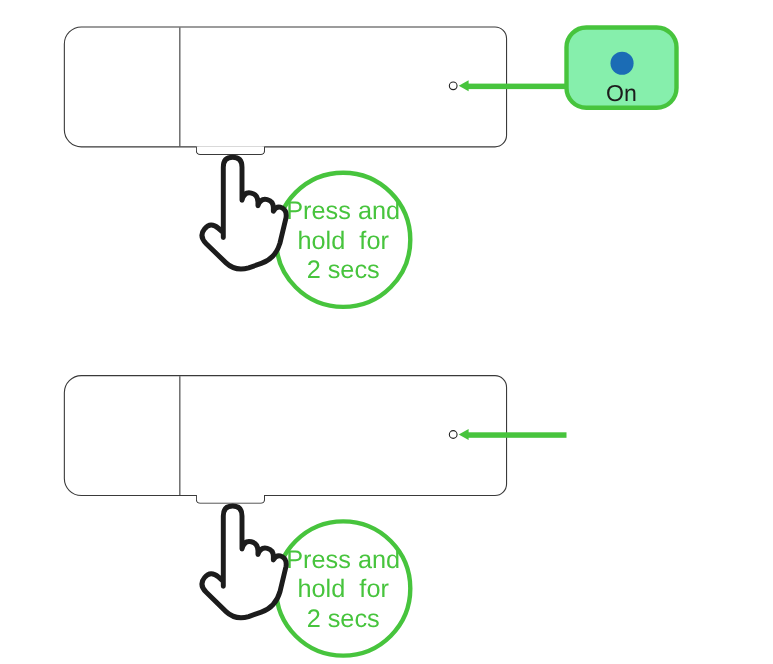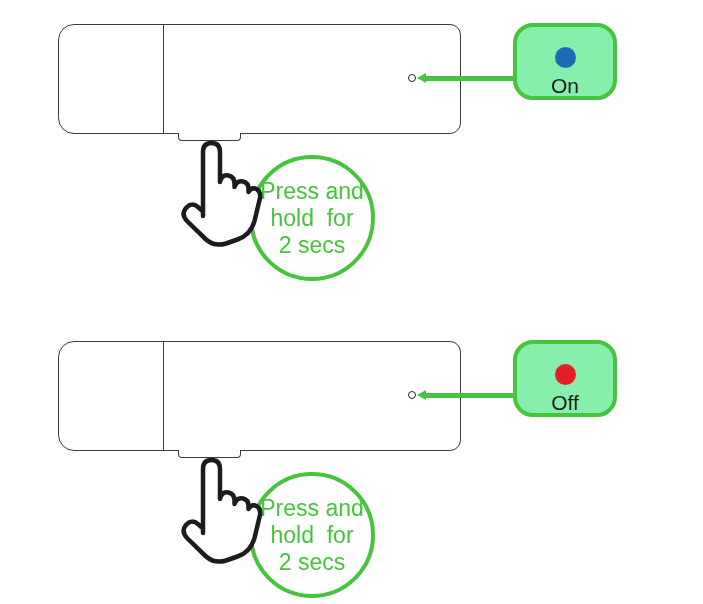--- a/index.html
+++ b/index.html
@@ -188,24 +188,20 @@
   </div>
 
   <div class="section" id="section-off">
     <div class="device">
       <div class="device-divider"></div>
       <div class="led"></div>
     </div>
     <div class="button-tab"></div>
     <div class="connector-arrow"></div>
     <div class="connector"></div>
-    <div class="callout">
-      <div class="status-dot" style="background-color: rgb(227, 30, 40);"></div>
-      <div class="callout-label">Off</div>
-    </div>
     <div class="instruction-circle">
       <div class="circle-line">Press and</div>
       <div class="circle-line">hold  for</div>
       <div class="circle-line">2 secs</div>
     </div>
     <svg class="hand" viewBox="0 0 88 114" xmlns="http://www.w3.org/2000/svg">
       <path d="M27 80 V16 Q27 7 35.5 7 Q44 7 44 16 V46 Q46 38 52.5 39.5 Q59 41 58.5 49 V51 Q61 44 67 45.5 Q73 47 72.5 54 V56 Q75.5 50.5 80.5 53 Q85 55.5 84 62 L78.5 85 Q74.5 99 61.5 103.5 L50 107.5 Q38 111 29.5 103 L11.5 85.5 Q4.5 78.5 10 72 Q15.5 65.5 22.5 71.5 L27 75.5 Z"></path>
     </svg>
   </div>
 

